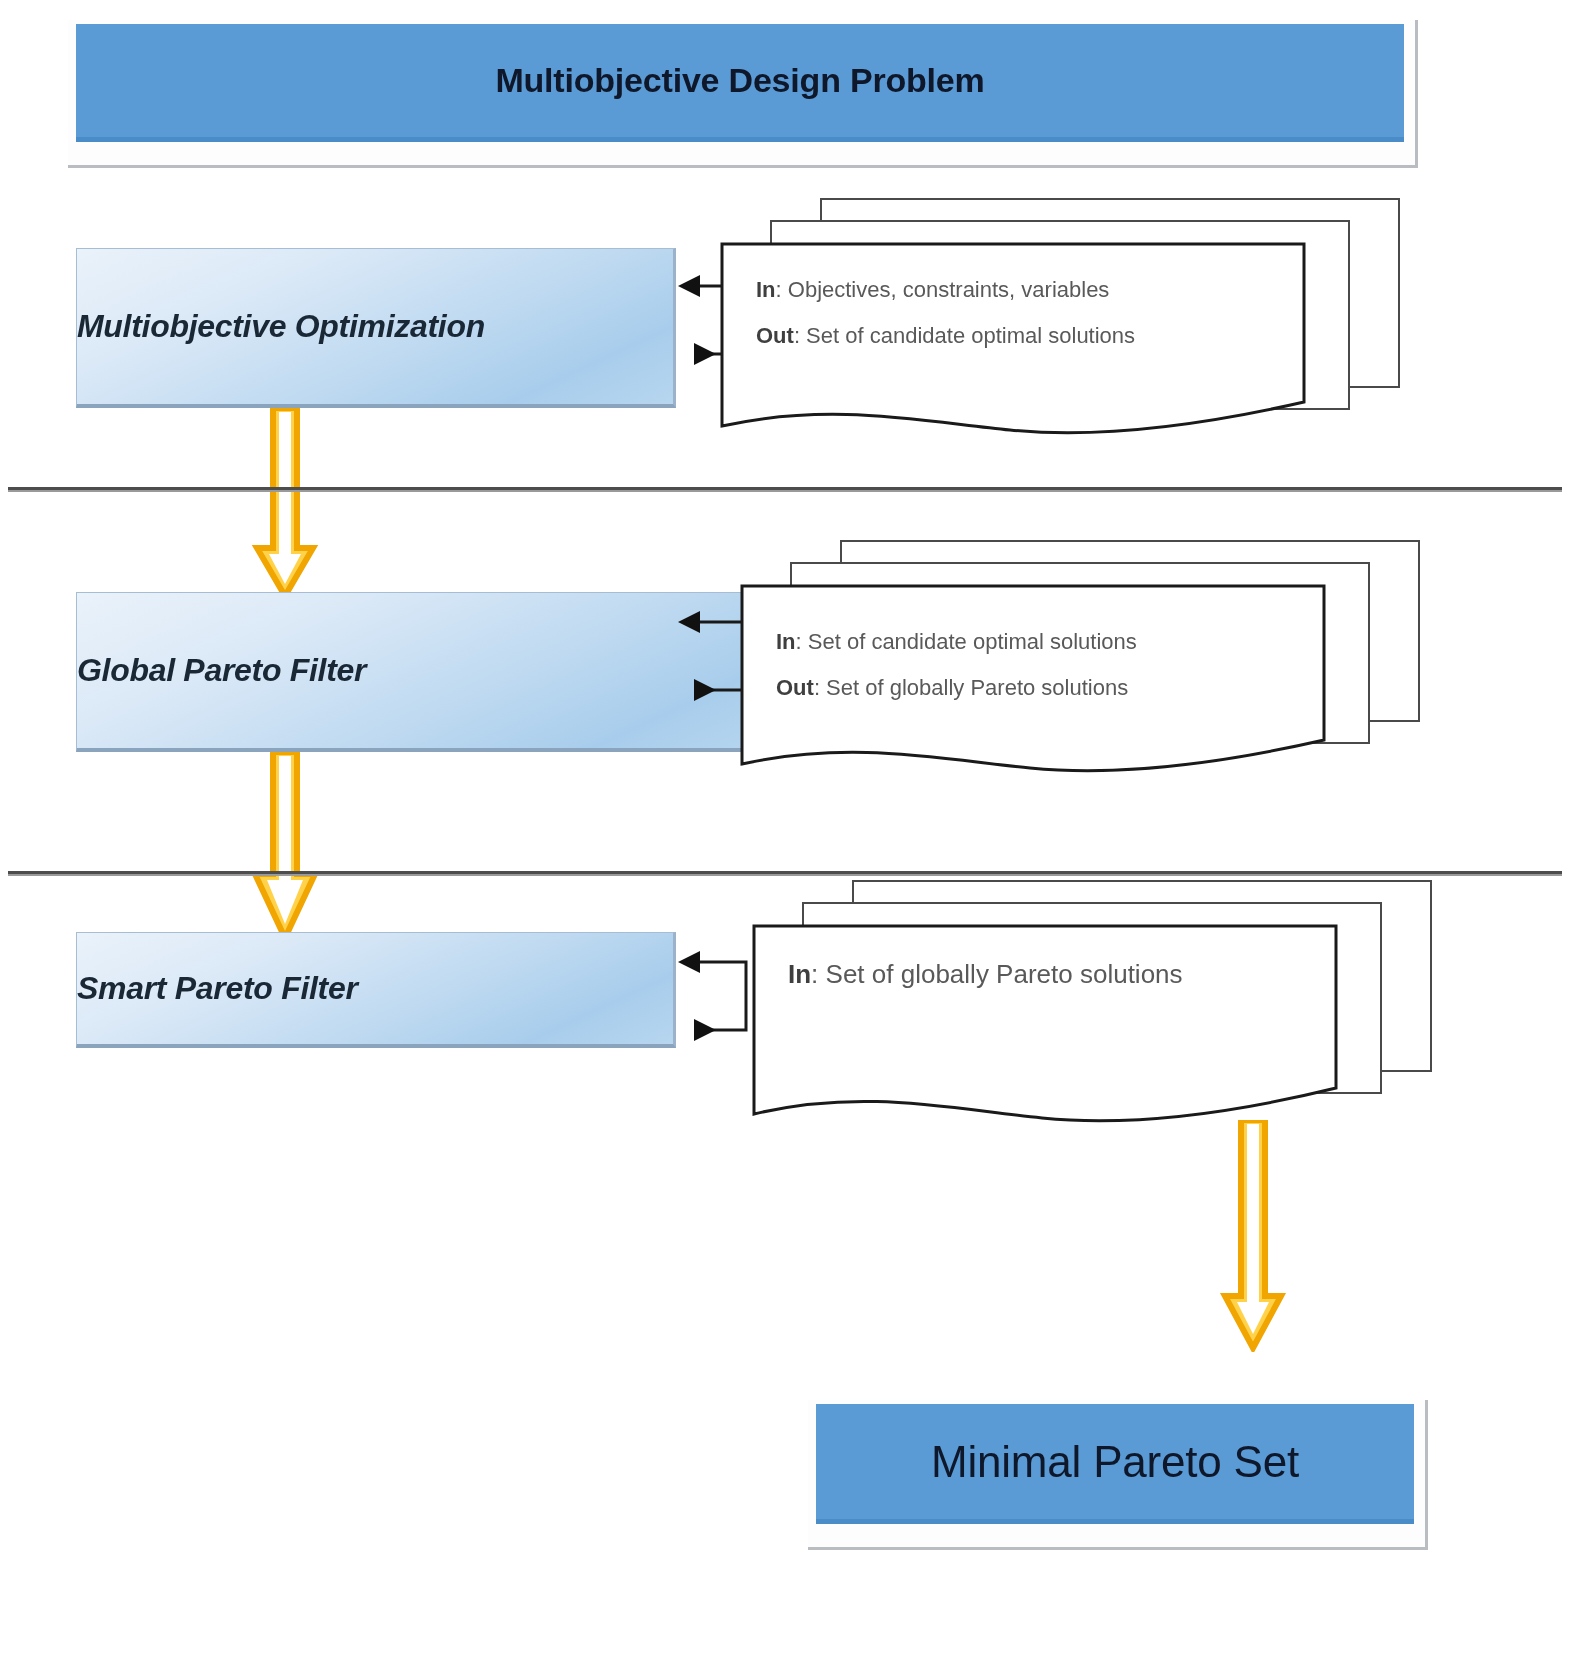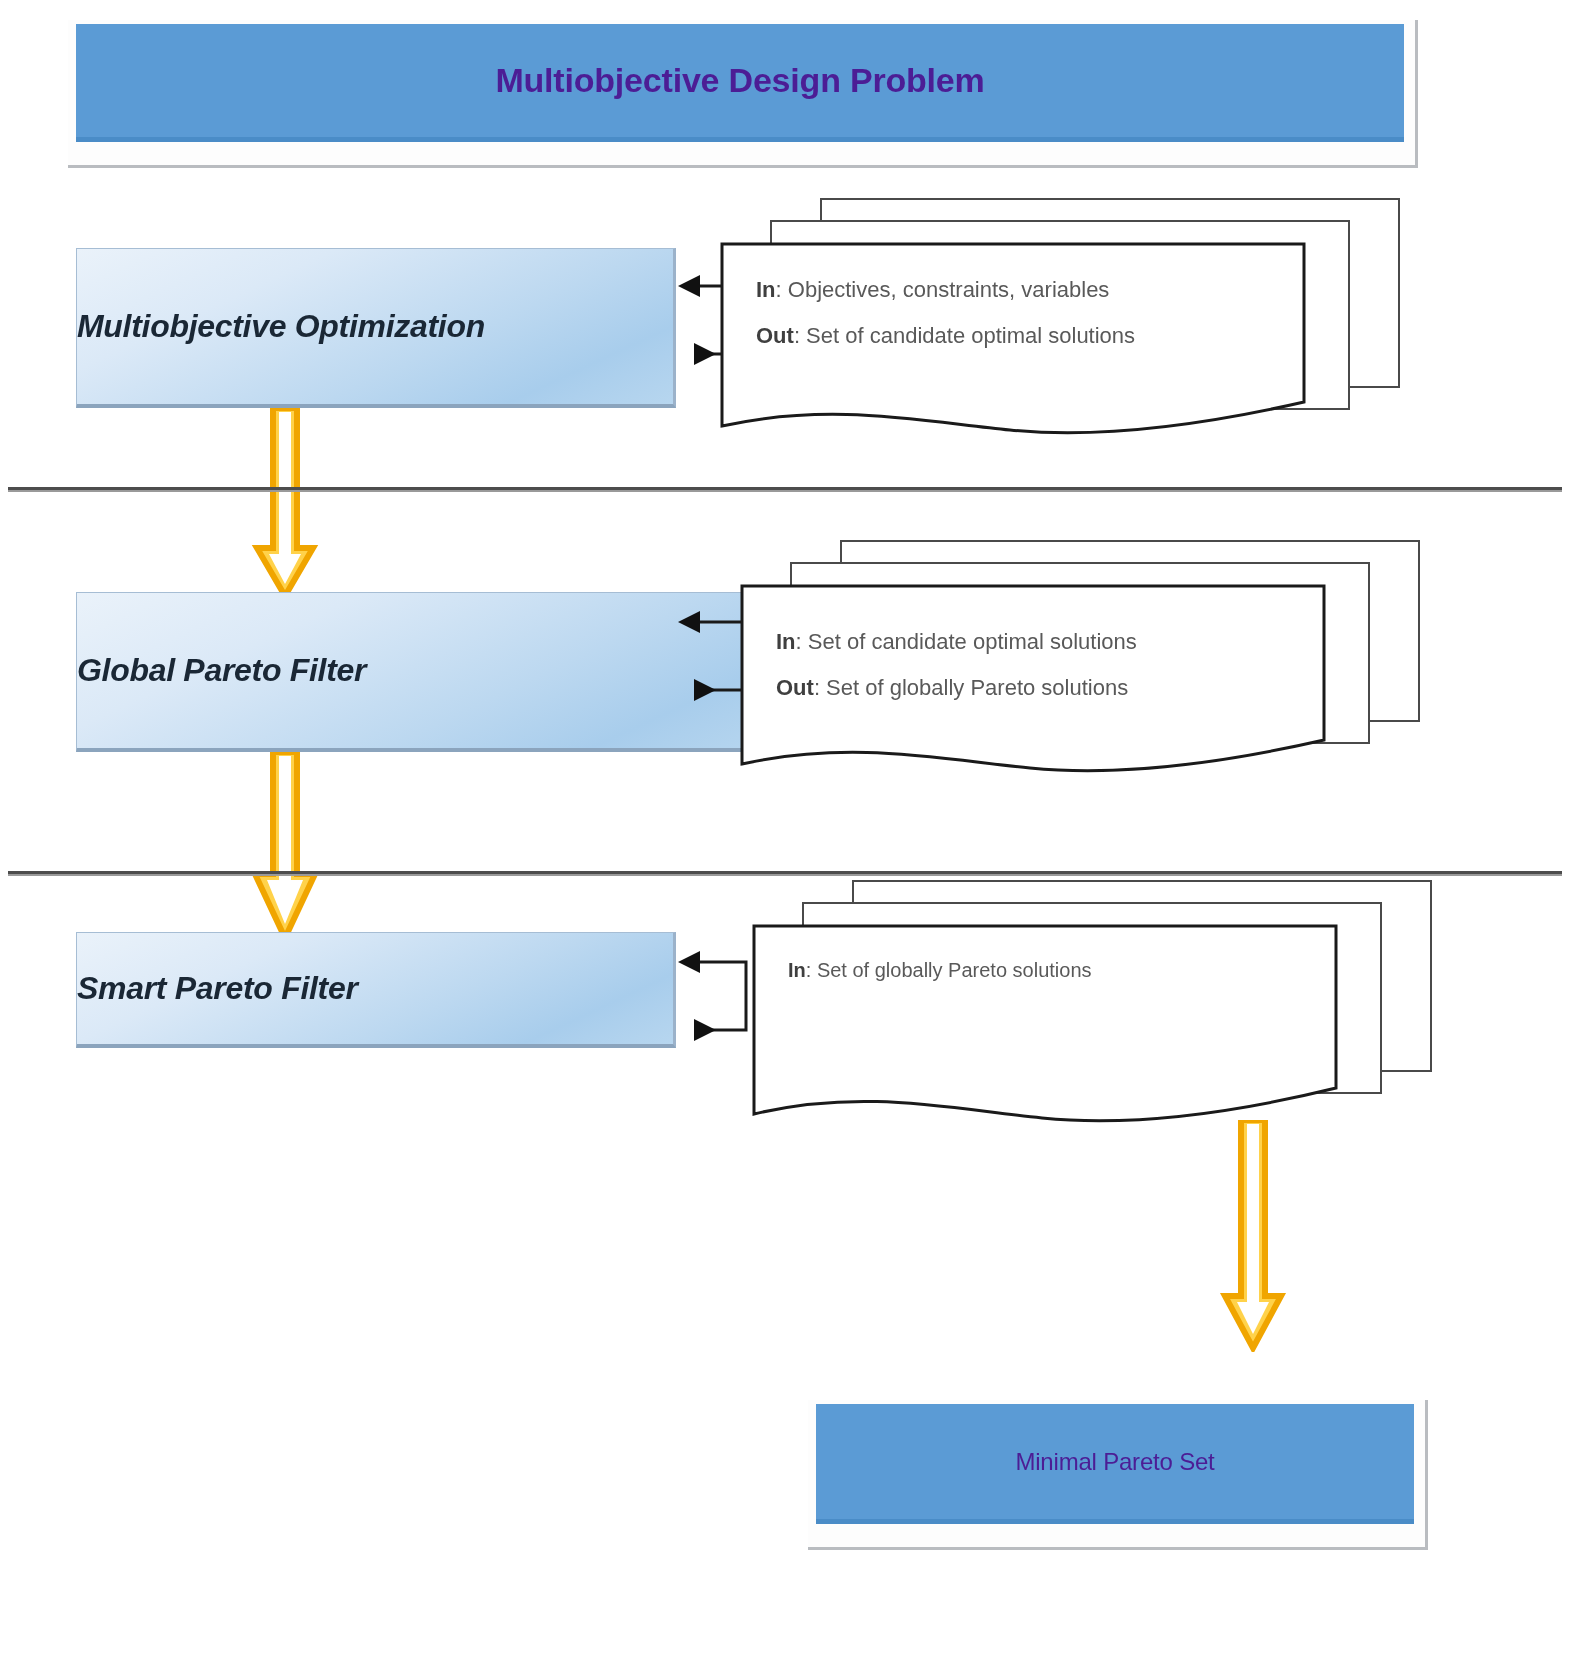--- a/index.html
+++ b/index.html
@@ -39,21 +39,21 @@
     right: 14px;
     bottom: 26px;
     background: #5b9bd5;
     border-bottom: 5px solid #4a8cc7;
     display: flex;
     align-items: center;
     justify-content: center;
     box-sizing: border-box;
   }
   .term-label {
-    color: #4c1d95;
+    color: #0f172a;
     font-weight: bold;
     letter-spacing: -0.2px;
     text-align: center;
   }
 
   
   .proc-box {
     position: absolute;
     background: linear-gradient(155deg, #eaf2fa 0%, #dbe9f7 28%, #bcd8f0 62%, #a8cdec 82%, #b7d6ef 100%);
     border: 1px solid #a6bdd4;
@@ -214,32 +214,32 @@
   <div class="doc-stack" style="left:752px; top:880px; width:680px; height:250px;">
     <div class="doc-ghost" style="left:100px; top:0px; width:580px; height:192px;"></div>
     <div class="doc-ghost" style="left:50px; top:22px; width:580px; height:192px;"></div>
     <div class="doc-front" style="left:0px; top:44px;">
       <svg width="586" height="210" viewBox="0 0 586 210">
         <path d="M2,2 L584,2 L584,164
                  C470,192 370,202 290,194
                  C200,185 110,164 2,190 Z" fill="#ffffff" stroke="#1a1a1a" stroke-width="3" stroke-linejoin="miter"></path>
       </svg>
     </div>
-    <div class="doc-text" style="left:36px; top:78px; width:530px; font-size:20px;">
+    <div class="doc-text" style="left:36px; top:78px; width:530px; font-size:26px;">
       <p class="doc-line"><b>In</b><span>: Set of globally Pareto solutions</span></p>
     </div>
   </div>
 
   <div class="yarrow" style="left:1215px; top:1120px; width:76px; height:232px;">
     <svg width="76" height="232" viewBox="0 0 76 232">
       <path d="M26,0 L50,0 L50,176 L66,176 L38,228 L10,176 L26,176 Z" fill="#ffd24a" stroke="#f0a500" stroke-width="6" stroke-linejoin="miter"></path>
       <path d="M32,4 L44,4 L44,182 L54,182 L38,214 L22,182 L32,182 Z" fill="#ffffff" stroke="none"></path>
     </svg>
   </div>
 
   <div class="term-wrap" style="left:808px; top:1400px; width:620px; height:150px;">
     <div class="term-frame"></div>
     <div class="term-box">
-      <span class="term-label" style="font-size:24px; font-weight:normal;">Minimal Pareto Set</span>
+      <span class="term-label" style="font-size:44px; font-weight:normal;">Minimal Pareto Set</span>
     </div>
   </div>
 
 </div>
 
 </body></html>

